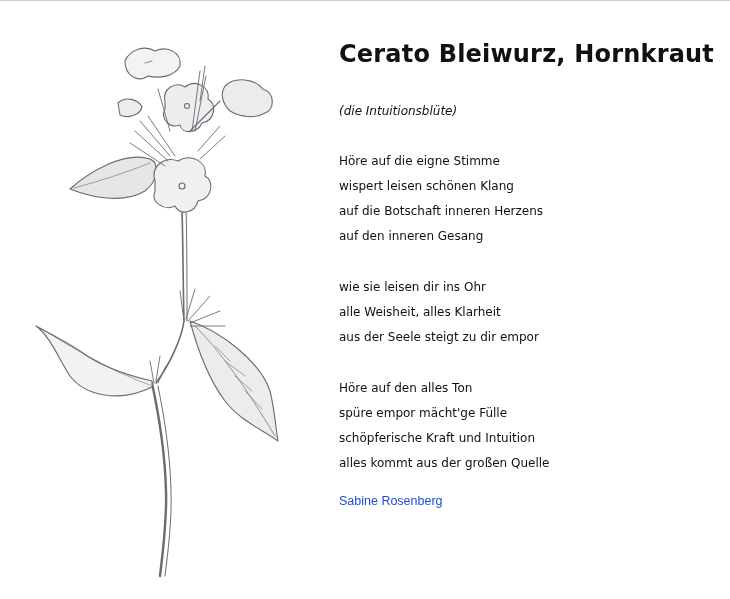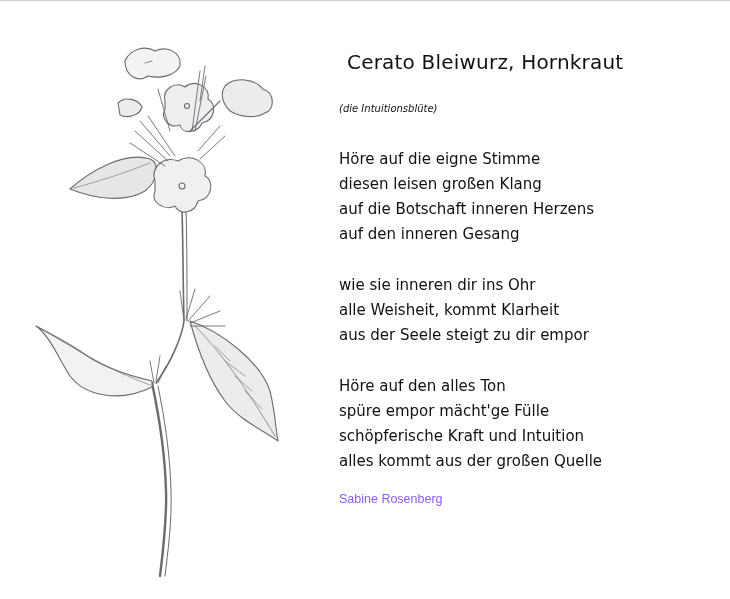--- a/index.html
+++ b/index.html
@@ -23,47 +23,47 @@
       height: 550px;
     }
     .poem {
       position: absolute;
       left: 339px;
       top: 38px;
       color: #111111;
       font-family: "DejaVu Sans", sans-serif;
     }
     .title {
-      font-size: 20px;
-      font-weight: normal;
+      font-size: 24px;
+      font-weight: bold;
       letter-spacing: 0.2px;
-      margin: 8px;
+      margin: 0;
       line-height: 30px;
     }
     .subtitle {
-      font-size: 10px;
+      font-size: 12px;
       font-style: italic;
-      margin: 20px 0 0 0;
+      margin: 30px 0 0 0;
       line-height: 24px;
     }
     .stanza {
       margin: 26px 0 0 0;
     }
     .line {
-      font-size: 15px;
+      font-size: 12px;
       line-height: 25px;
       white-space: nowrap;
       display: block;
     }
     .author {
       font-family: "Liberation Sans", sans-serif;
       font-size: 12.5px;
       margin-top: 18px;
       display: block;
-      color: #8b5cf6;
+      color: #1d4ed8;
     }
   </style>
 </head>
 <body>
 
 <div class="illustration">
   <svg width="260" height="550" viewBox="0 0 260 550" xmlns="http://www.w3.org/2000/svg">
     <g fill="none" stroke="#6b6b70" stroke-width="1.1" stroke-linecap="round" stroke-linejoin="round">
 
       <path d="M152 178 C153 210 153 250 154 290 C152 305 142 330 126 352" stroke-width="1.6"></path>
@@ -103,28 +103,28 @@
     </g>
   </svg>
 </div>
 
 <div class="poem">
   <h1 class="title">Cerato Bleiwurz, Hornkraut</h1>
   <p class="subtitle">(die Intuitionsblüte)</p>
 
   <div class="stanza">
     <span class="line">Höre auf die eigne Stimme</span>
-    <span class="line">diesen leisen großen Klang</span>
+    <span class="line">wispert leisen schönen Klang</span>
     <span class="line">auf die Botschaft inneren Herzens</span>
     <span class="line">auf den inneren Gesang</span>
   </div>
 
   <div class="stanza">
-    <span class="line">wie sie inneren dir ins Ohr</span>
-    <span class="line">alle Weisheit, kommt Klarheit</span>
+    <span class="line">wie sie leisen dir ins Ohr</span>
+    <span class="line">alle Weisheit, alles Klarheit</span>
     <span class="line">aus der Seele steigt zu dir empor</span>
   </div>
 
   <div class="stanza">
     <span class="line">Höre auf den alles Ton</span>
     <span class="line">spüre empor mächt'ge Fülle</span>
     <span class="line">schöpferische Kraft und Intuition</span>
     <span class="line">alles kommt aus der großen Quelle</span>
   </div>
 

